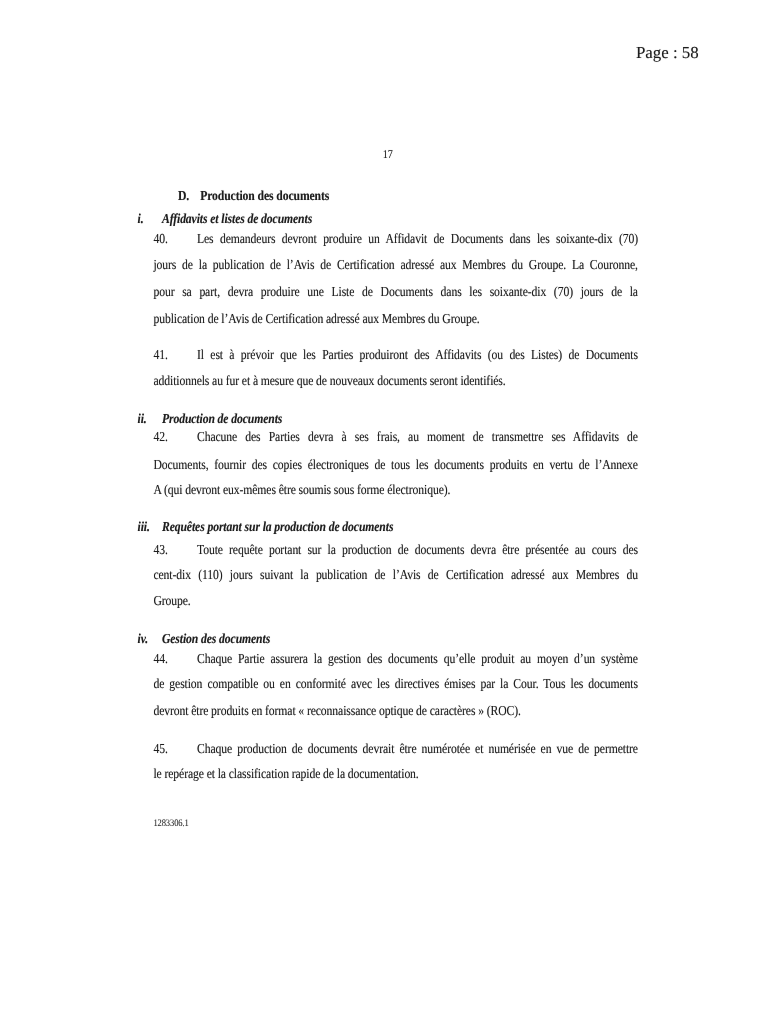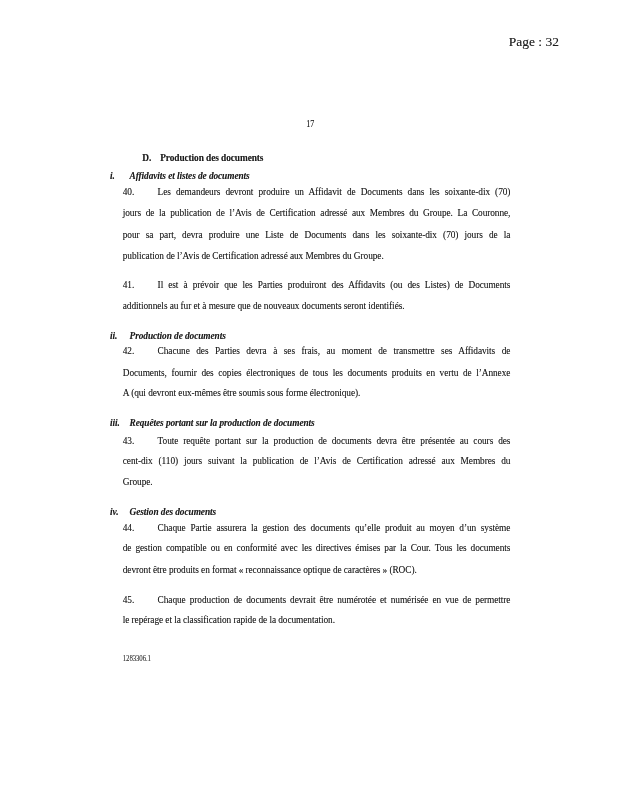--- a/index.html
+++ b/index.html
@@ -96,21 +96,21 @@
     font-size: 8px;
     line-height: 11px;
     color: #3b3b3b;
   }
 </style>
 </head>
 <body>
 
 <div class="page">
 
-  <div class="page-label">Page : 32</div>
+  <div class="page-label">Page : 58</div>
 
   <div class="content">
 
     <div class="sheet-num">17</div>
 
     <div class="h-main" style="top:146px"><span class="mark">D.</span><span>Production des documents</span></div>
 
     <div class="h-sub" style="top:164px"><span class="mark">i.</span><span>Affidavits et listes de documents</span></div>
 
     <div class="line" style="top:180px"><span class="pnum">40.</span><span>Les demandeurs devront produire un Affidavit de Documents dans les soixante-dix (70)</span></div>

